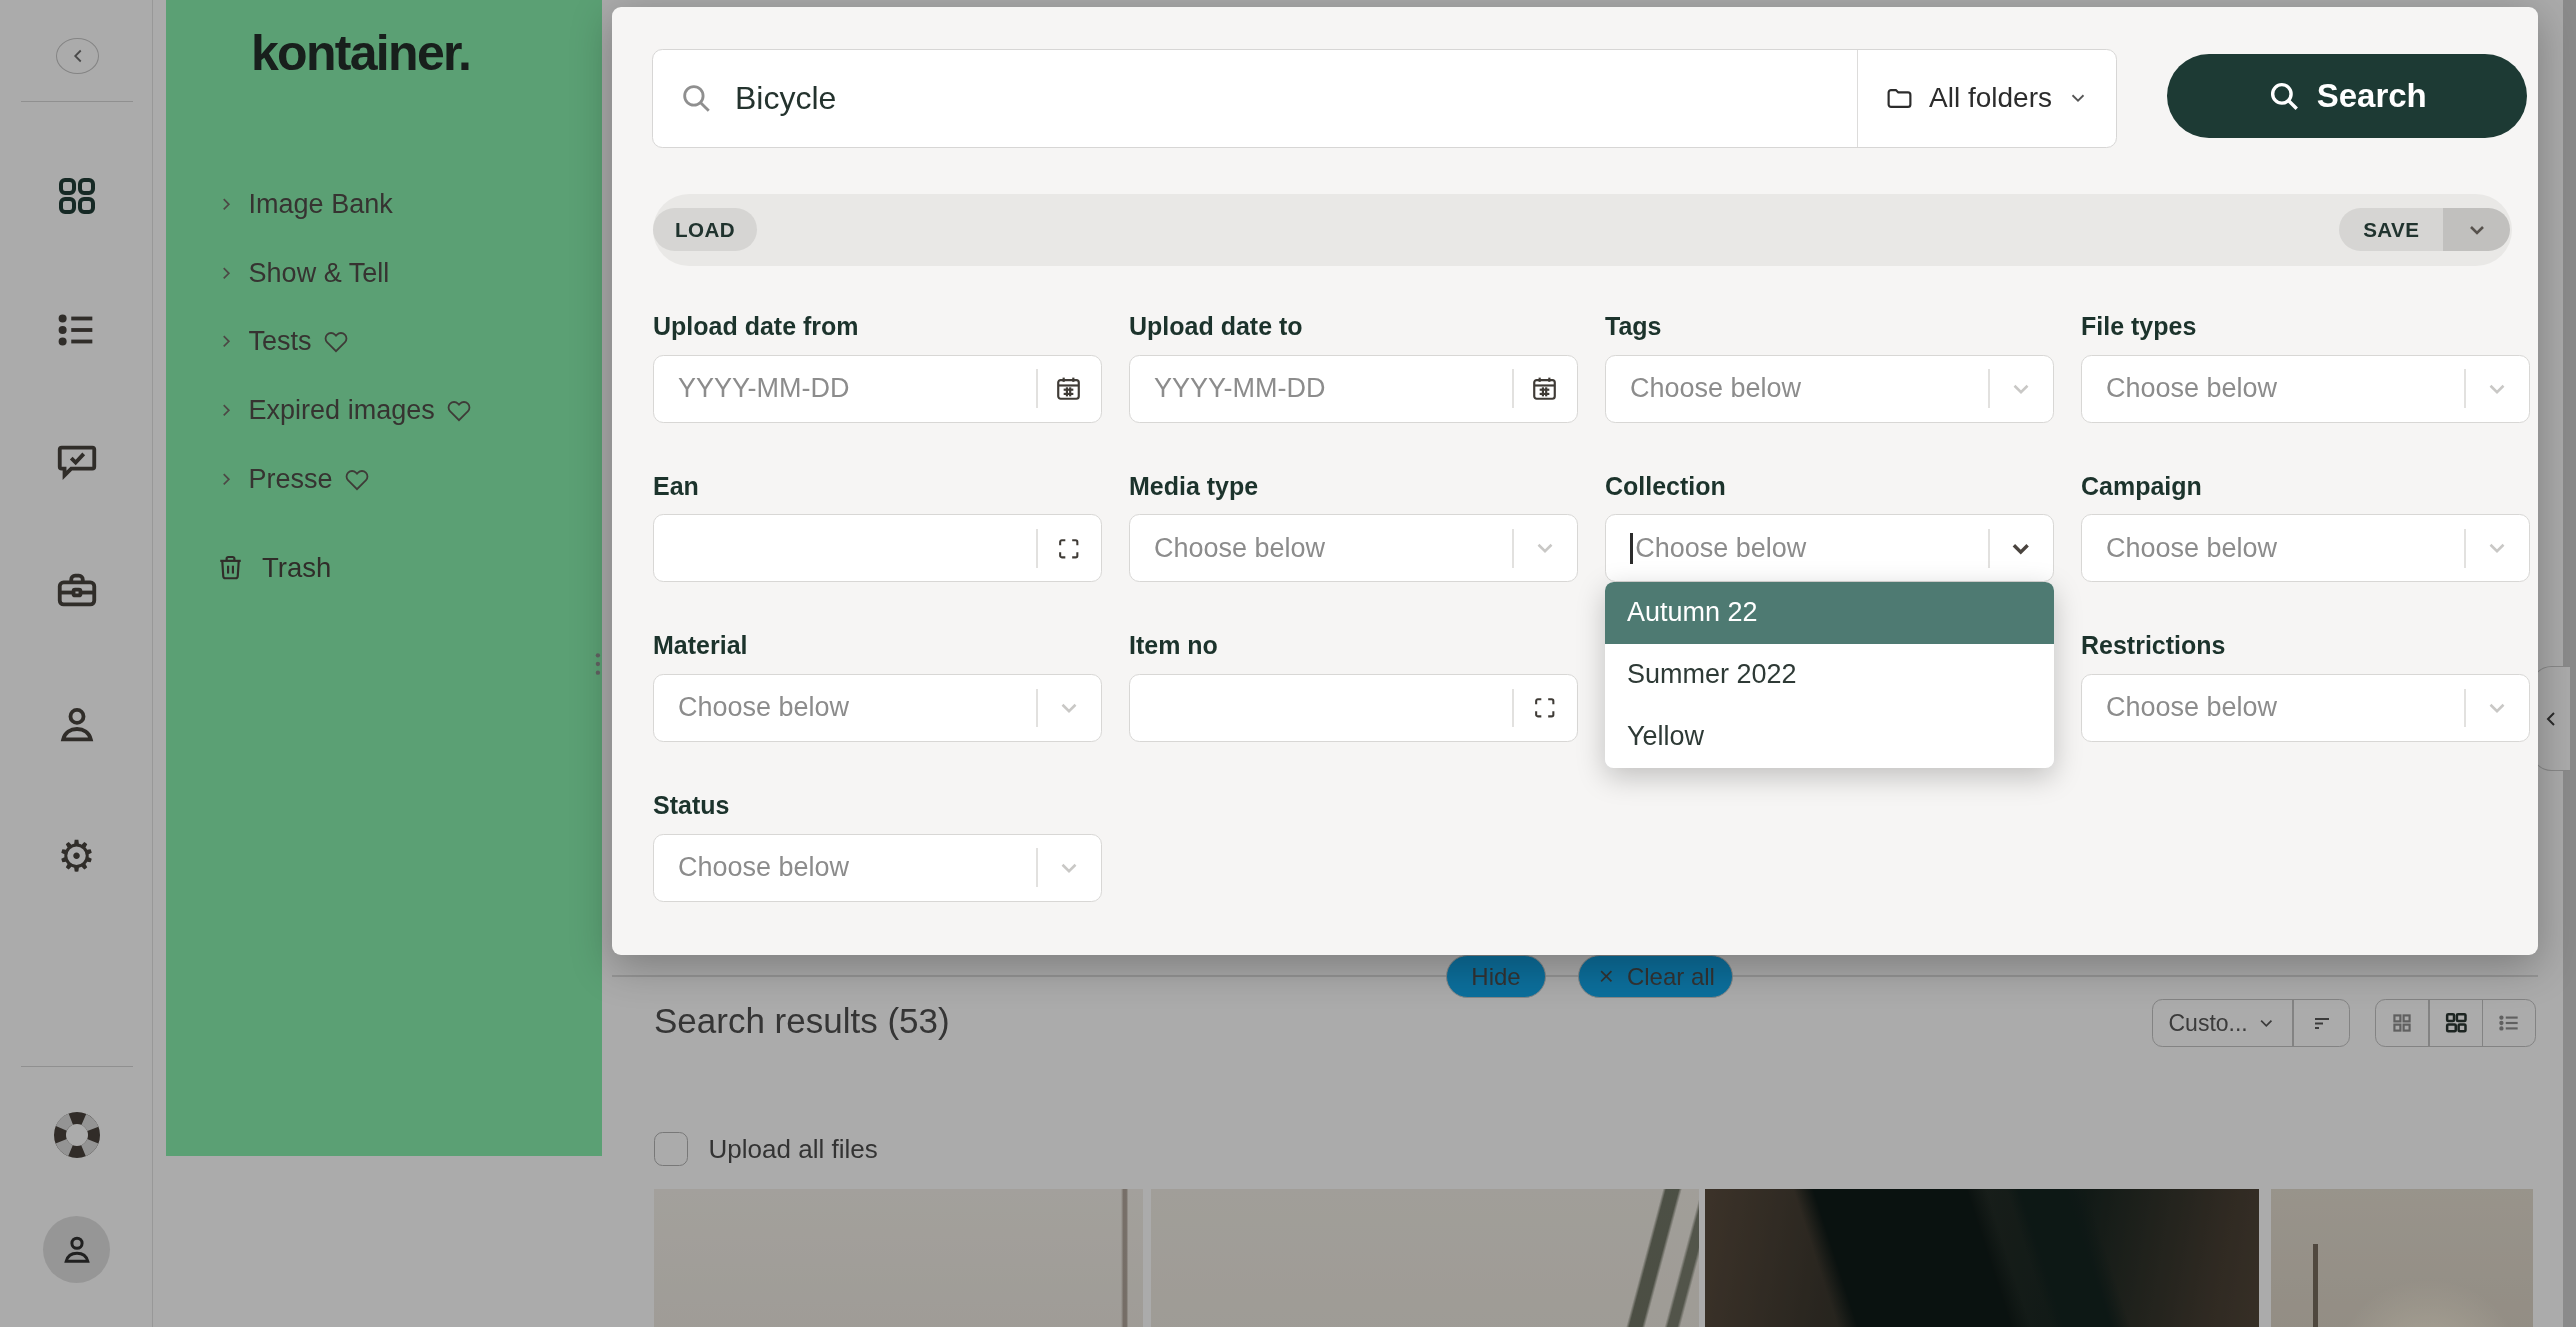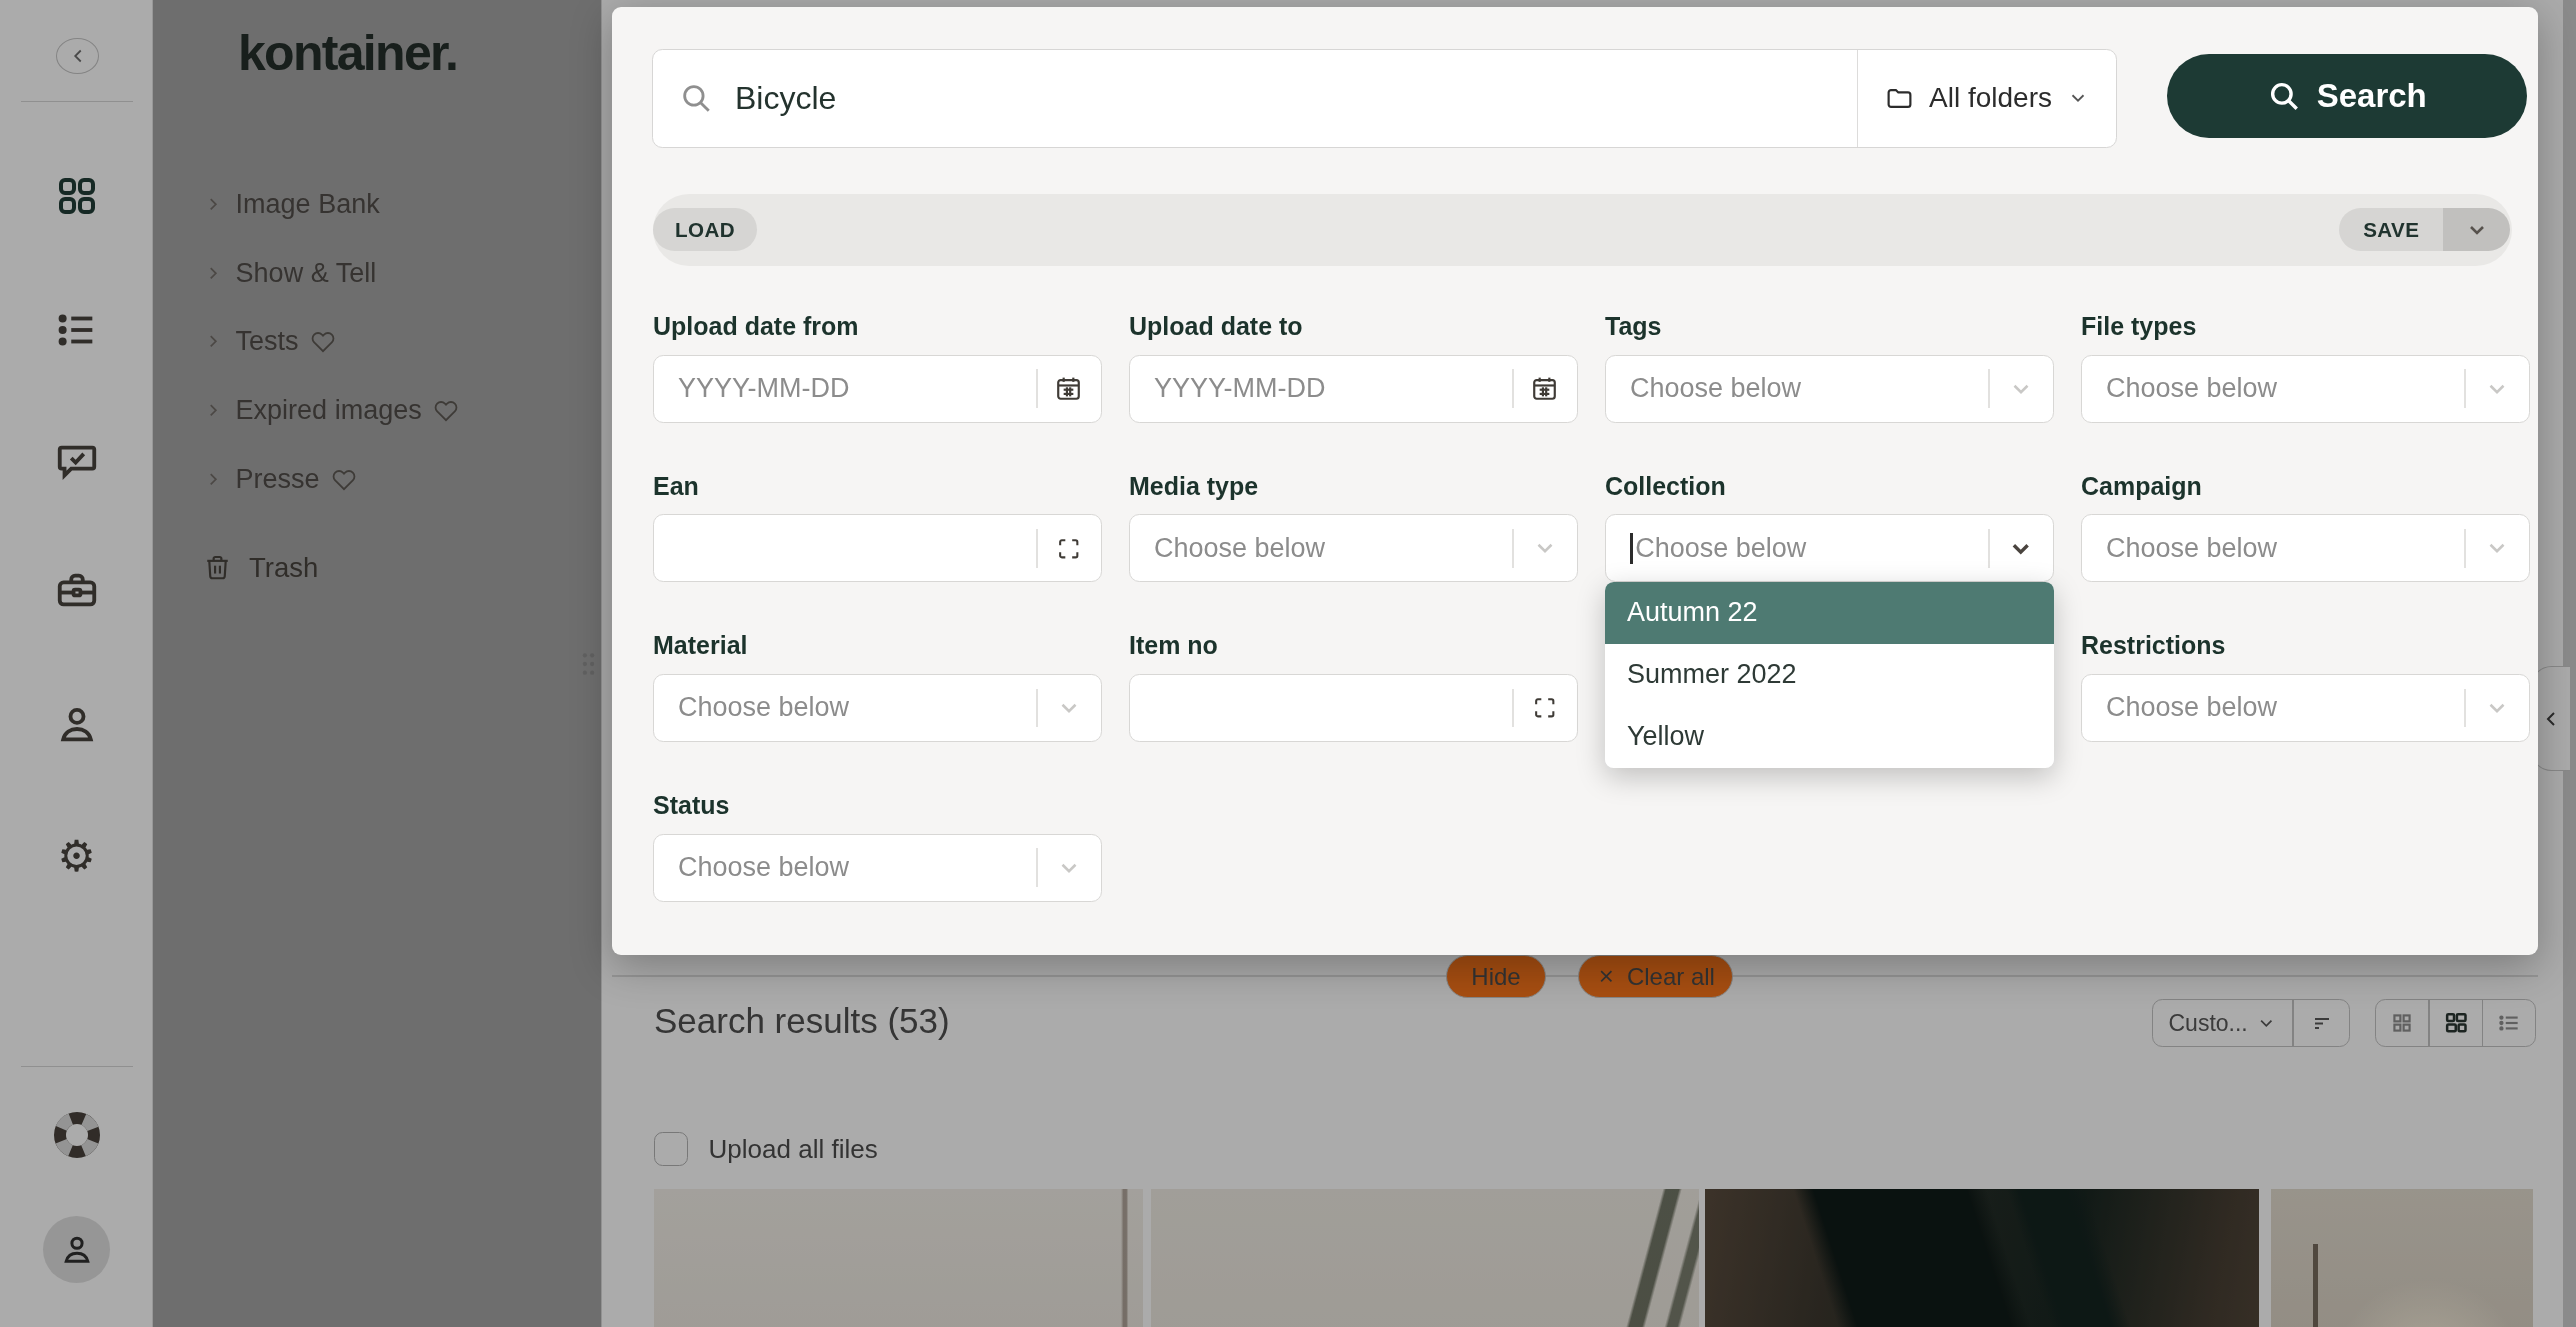--- a/index.html
+++ b/index.html
@@ -11,32 +11,32 @@
   .rail { position:absolute; left:0; top:0; width:153px; height:1327px; background:#ffffff; border-right:0.9px solid #e2e2e2; z-index:1; }
   .rail .icon-slot { position:absolute; left:0; width:153px; display:flex; justify-content:center; }
   .collapse-btn { position:absolute; left:56px; top:38px; width:43px; height:36px; border:1.7px solid #c4c4c4; border-radius:50%; display:flex; align-items:center; justify-content:center; color:#6d6d6d; background:#fff; }
   .rail-divider { position:absolute; left:20.6px; width:112px; height:0.9px; background:#d7d7d7; }
   .ric { color:#45403b; }
   .ric.active { color:#1e3b34; }
   .gear-glyph { font-size:43px; line-height:1; color:#45403b; }
   .avatar-circle { width:67px; height:67px; border-radius:50%; background:#e0e0e0; display:flex; align-items:center; justify-content:center; color:#2d2d2d; }
 
   
-  .sidebar { position:absolute; left:153px; top:0; width:449px; height:1327px; background:#a3a3a3; border-right:0.9px solid #dadada; z-index:1; }
+  .sidebar { position:absolute; left:166px; top:0; width:449px; height:1156px; background:#86efac; border-right:0.9px solid #dadada; z-index:1; }
   .logo { position:absolute; left:85px; top:24px; font-size:50px; font-weight:bold; letter-spacing:-1.7px; color:#202b27; }
   .nav-item { position:absolute; left:50px; height:45px; display:flex; align-items:center; gap:12px; color:#4e4a46; font-size:27px; cursor:pointer; }
   .nav-item .chev { color:#6f6a65; flex:0 0 auto; display:flex; }
   .nav-item .heart { color:#5a5550; display:flex; }
   .trash-item { position:absolute; left:50px; height:45px; display:flex; align-items:center; gap:17px; color:#45403b; font-size:27.5px; }
   .drag-dots { position:absolute; left:426px; top:651px; color:#8f8f8f; }
 
   
   .main { position:absolute; left:602px; top:0; width:1974px; height:1327px; background:#ffffff; z-index:1; }
   .results-divider { position:absolute; left:10.3px; top:975px; width:1926px; height:1.7px; background:#dedede; }
-  .pill-btn { position:absolute; top:955px; height:43px; border:1.7px solid #c9c9c9; border-radius:22px; background:#f97316; display:flex; align-items:center; justify-content:center; gap:10.3px; color:#4a4a4a; font-size:24px; }
+  .pill-btn { position:absolute; top:955px; height:43px; border:1.7px solid #c9c9c9; border-radius:22px; background:#0ea5e9; display:flex; align-items:center; justify-content:center; gap:10.3px; color:#4a4a4a; font-size:24px; }
   .hide-btn { left:844px; width:100px; }
   .clear-btn { left:976px; width:155px; }
   .results-heading { position:absolute; left:52px; top:1001px; font-size:35px; color:#4c4c4c; }
   .sort-box { position:absolute; left:1550px; top:999px; height:48px; border:1.7px solid #c2c2c2; border-radius:10.3px; display:flex; align-items:stretch; color:#555; }
   .sort-seg { display:flex; align-items:center; justify-content:center; gap:8.6px; padding:0 15.5px; font-size:23px; }
   .seg-divider { width:1.7px; background:#c2c2c2; }
   .view-box { position:absolute; left:1773px; top:999px; height:48px; border:1.7px solid #c2c2c2; border-radius:10.3px; display:flex; align-items:stretch; }
   .view-seg { width:52px; display:flex; align-items:center; justify-content:center; color:#8e8e8e; }
   .view-seg.active { color:#27332e; }
   .select-all { position:absolute; left:52px; top:1132px; display:flex; align-items:center; gap:20.6px; }

